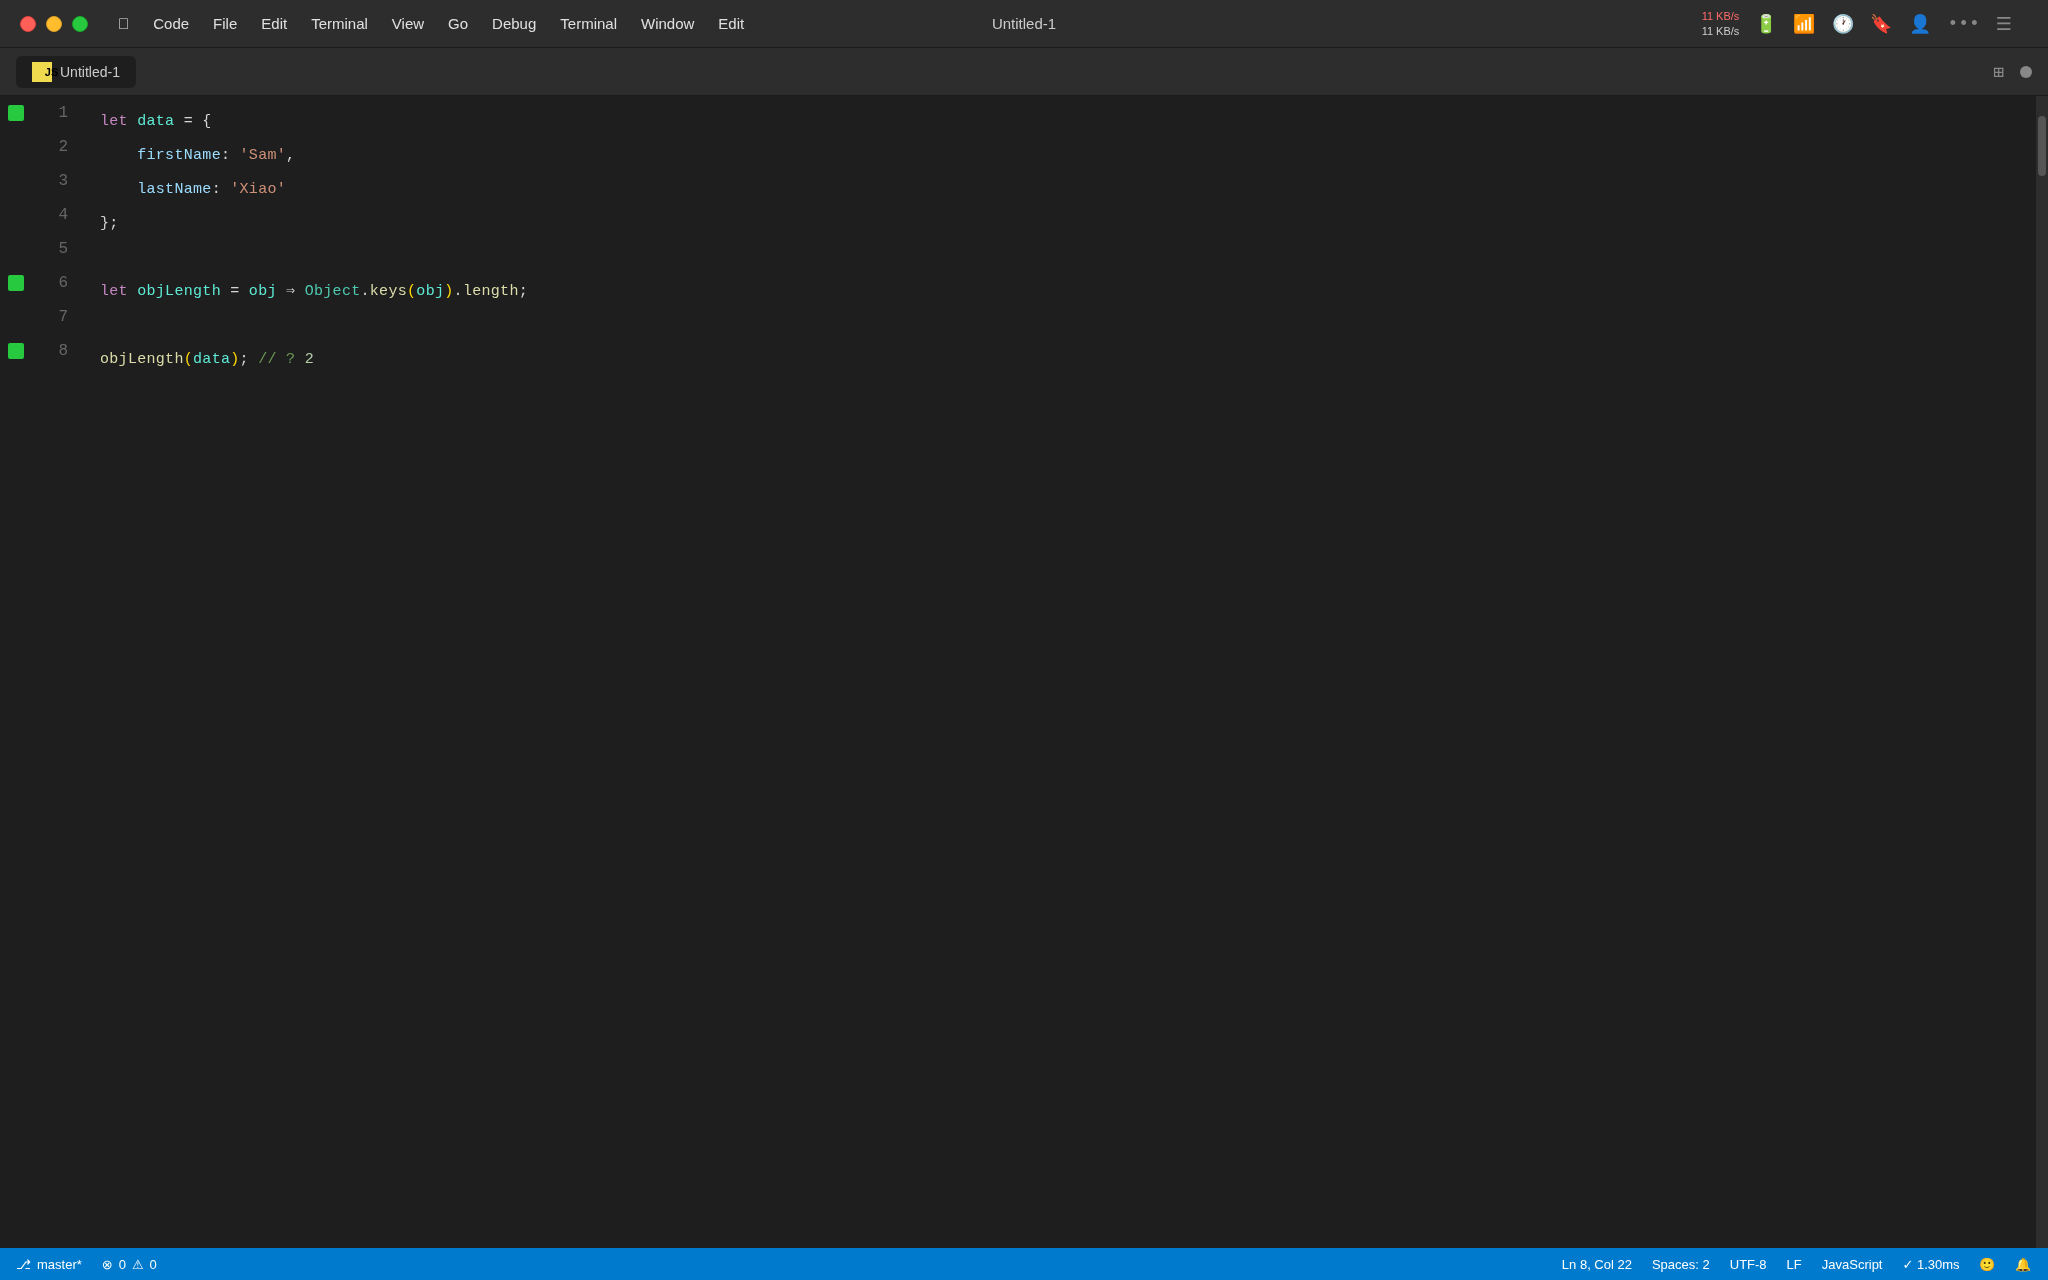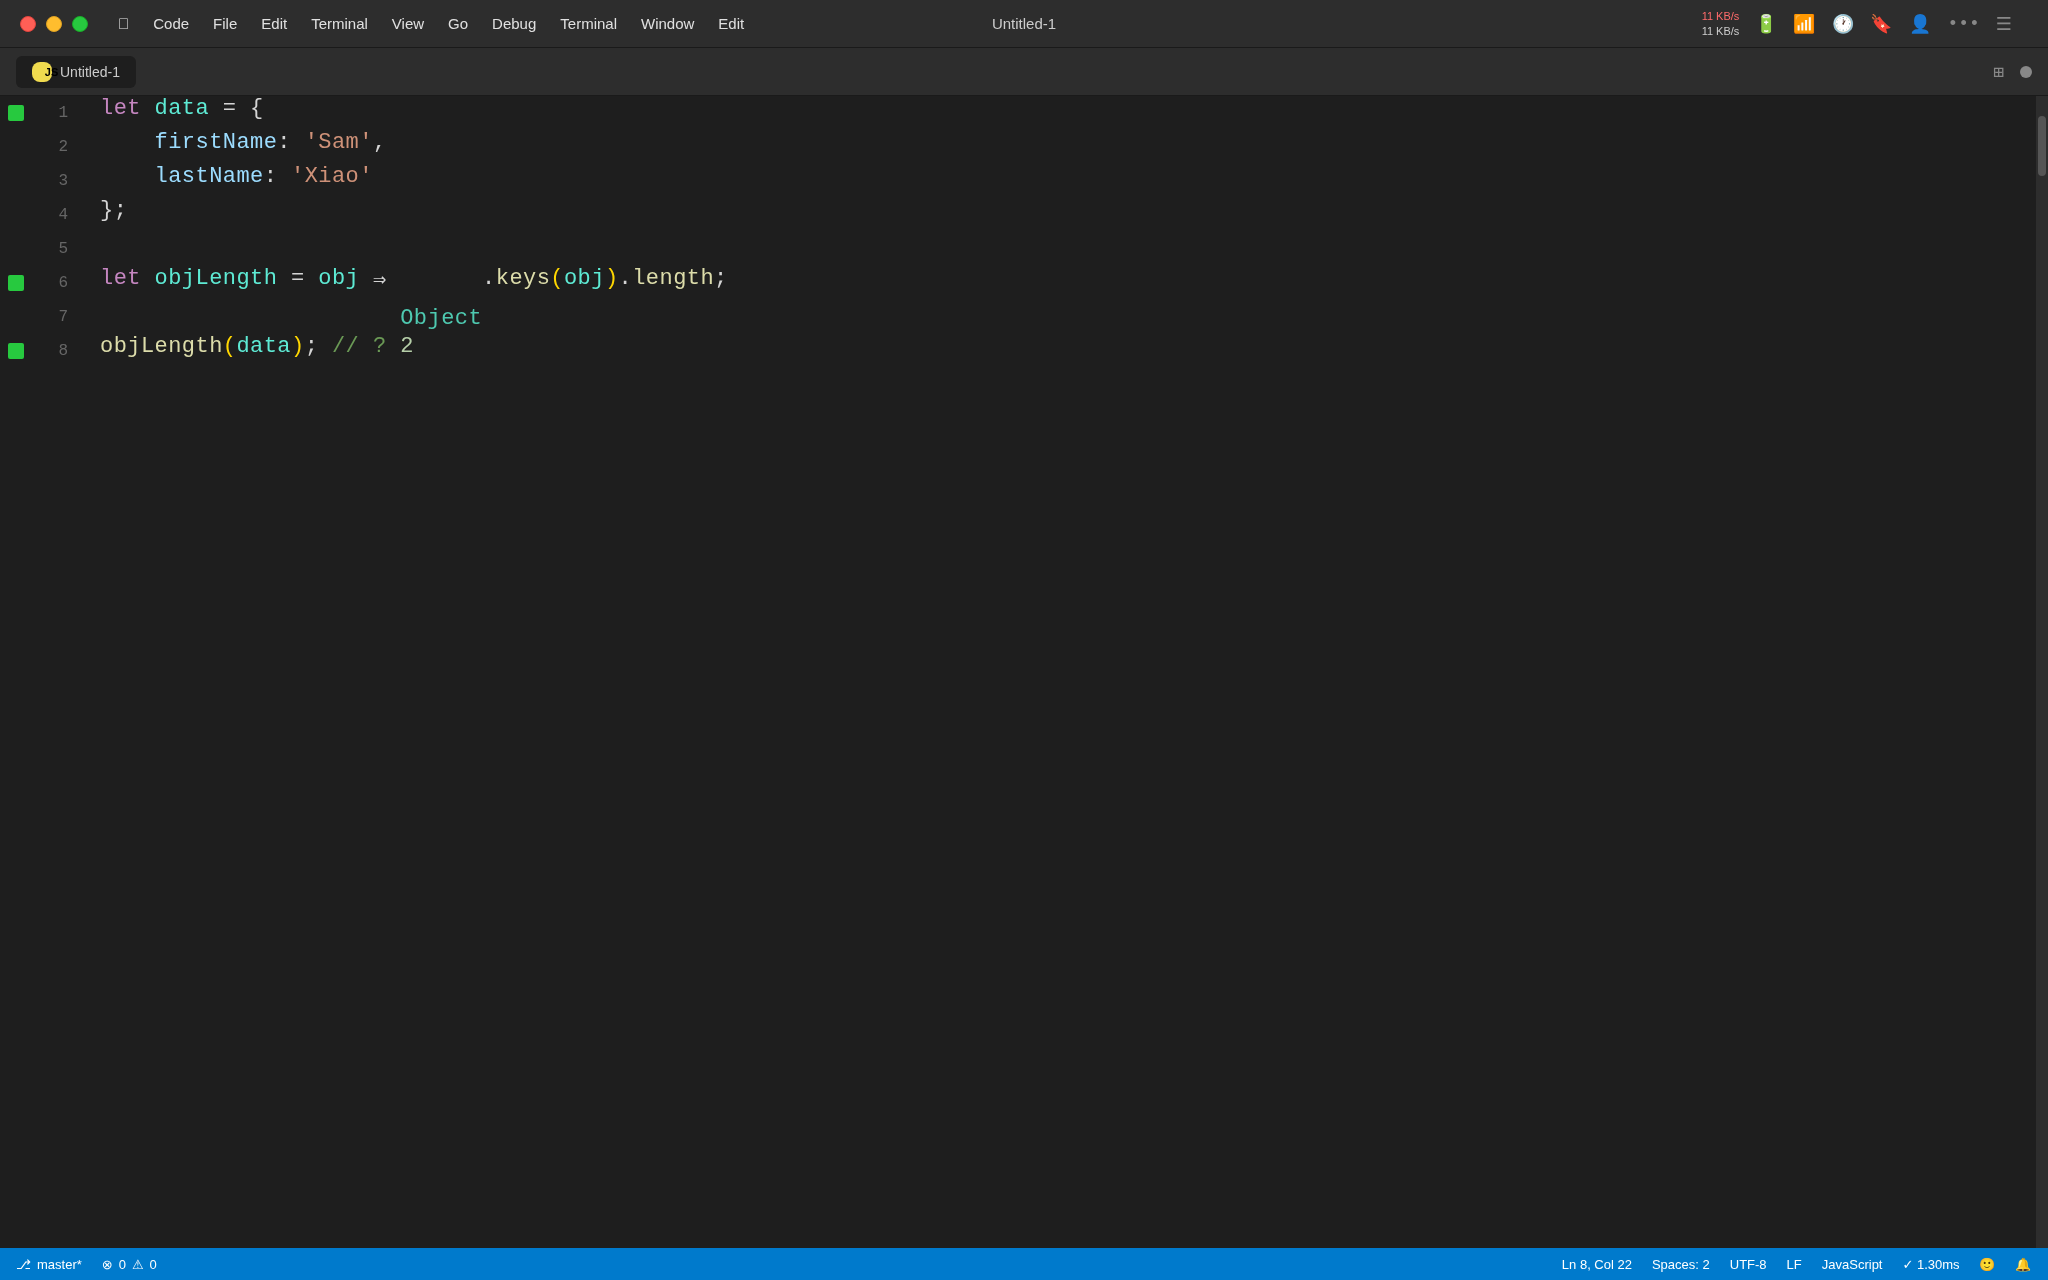--- a/index.html
+++ b/index.html
@@ -120,21 +120,21 @@
     .tab-js-badge {
       width: 20px;
       height: 20px;
       background: #f0db4f;
       color: #000;
       font-size: 11px;
       font-weight: 800;
       display: flex;
       align-items: center;
       justify-content: center;
-      border-radius: 8px;
+      border-radius: 0;
       font-family: Liberation Sans, sans-serif;
       padding-left: 19px;
     }
 
     .tab-label {
       color: #cccccc;
       font-size: 14px;
       font-family: -apple-system, BlinkMacSystemFont, sans-serif;
     }
 
@@ -203,22 +203,22 @@
     .code-content {
       flex: 1;
       padding: 0 0 0 20px;
       overflow: auto;
       position: relative;
     }
 
     .code-line {
       height: 34px;
       display: flex;
-      align-items: flex-start;
-      font-size: 22px;
+      align-items: flex-end;
+      font-size: 15px;
       white-space: pre;
       letter-spacing: 0.02em;
     }
 
     
     .kw { color: #c586c0; }           
     .var-name { color: #5eead4; }            
     .prop { color: #9cdcfe; }          
     .str { color: #ce9178; }           
     .fn-name { color: #dcdcaa; }       

